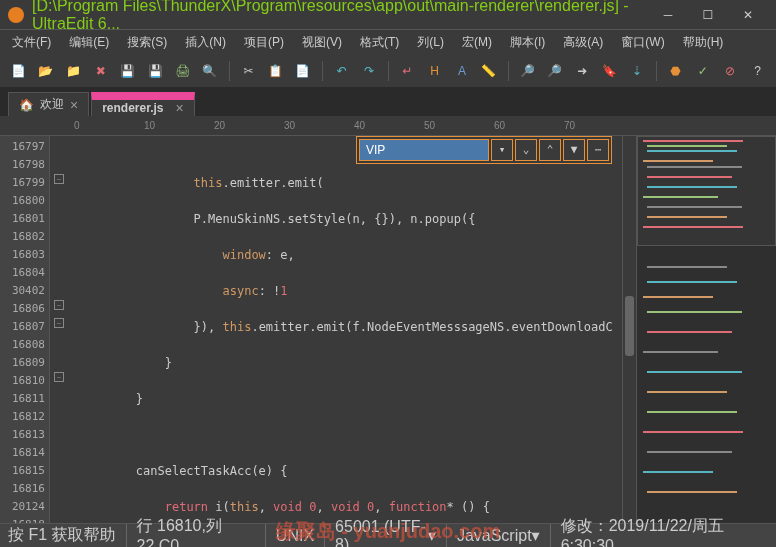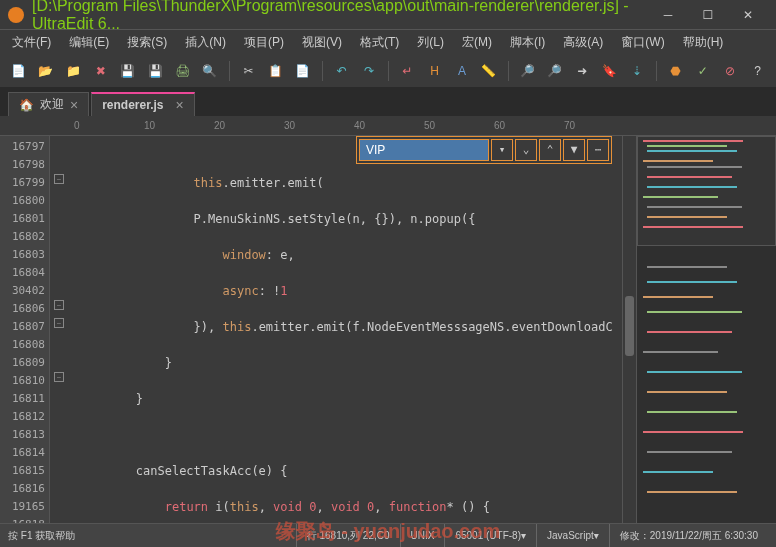--- a/index.html
+++ b/index.html
@@ -8,39 +8,39 @@
 .titlebar .icon { width: 16px; height: 16px; background: #e67e22; border-radius: 50%; margin-right: 8px; }
 .titlebar .title { flex: 1; color: #84cc16; font-size: 16px; }
 .winbtn { width: 40px; height: 28px; display: flex; align-items: center; justify-content: center; color: #ccc; cursor: pointer; }
 .menubar { height: 24px; background: #3a3a3a; display: flex; align-items: center; padding: 0 4px; gap: 2px; }
 .menuitem { padding: 3px 8px; color: #ccc; cursor: pointer; font-size: 12px; }
 .toolbar { height: 34px; background: #3a3a3a; border-bottom: 1px solid #2a2a2a; display: flex; align-items: center; padding: 0 8px; gap: 6px; }
 .toolbtn { width: 22px; height: 22px; display: flex; align-items: center; justify-content: center; cursor: pointer; color: #ccc; }
 .toolsep { width: 1px; height: 20px; background: #555; margin: 0 2px; }
 .tabbar { height: 28px; background: #2a2a2a; display: flex; align-items: flex-end; padding-left: 8px; }
 .tab { height: 24px; padding: 0 10px; background: #3a3a3a; border: 1px solid #555; border-bottom: none; display: flex; align-items: center; gap: 6px; margin-right: 2px; cursor: pointer; font-size: 12px; }
-.tab.active { background: #3a3a3a; border-top: 2px solid #ec4899; gap: 12px; }
+.tab.active { background: #3a3a3a; border-top: 8px solid #ec4899; gap: 12px; }
 .tabclose { color: #999; font-size: 14px; cursor: pointer; }
 .editarea { display: flex; height: 440px; background: #3a3a3a; }
 .ruler { height: 20px; background: #3a3a3a; border-bottom: 1px solid #555; color: #888; font-size: 10px; position: relative; padding-left: 74px; display: flex; align-items: center; }
 .ruler span { position: absolute; }
 .gutter { width: 50px; background: #444; border-right: 1px solid #555; text-align: right; padding: 2px 4px 0 0; color: #aaa; font-family: Consolas, monospace; font-size: 11px; line-height: 18px; }
 .foldcol { width: 24px; background: #3a3a3a; position: relative; }
 .foldbox { position: absolute; left: 4px; width: 10px; height: 10px; border: 1px solid #888; display: flex; align-items: center; justify-content: center; font-size: 8px; color: #888; cursor: pointer; }
 .code { flex: 1; font-family: Consolas, monospace; font-size: 12px; line-height: 18px; padding: 2px 4px; white-space: pre; overflow: hidden; position: relative; }
 .code .line { height: 18px; }
 .kw { color: #d19a66; }
 .kw2 { color: #e06c75; }
 .num { color: #e06c75; }
 .findbar { position: absolute; top: 0; right: 10px; height: 28px; background: #3a3a3a; border: 1px solid #e69138; display: flex; align-items: center; padding: 2px; gap: 2px; z-index: 10; }
 .findinput { width: 130px; height: 22px; background: #3a3a3a; border: 1px solid #e69138; color: #ccc; padding: 0 6px; font-size: 12px; }
 .findinput::selection { background: #4a78a8; }
 .findbtn { width: 22px; height: 22px; border: 1px solid #e69138; display: flex; align-items: center; justify-content: center; color: #ccc; cursor: pointer; font-size: 11px; }
 .minimap { width: 140px; background: #2f2f2f; border-left: 1px solid #555; position: relative; overflow: hidden; }
-.statusbar { position: absolute; bottom: 0; left: 0; right: 0; height: 24px; background: #444; border-top: 1px solid #555; display: flex; align-items: center; padding: 0 8px; font-size: 10px; color: #ccc; }
+.statusbar { position: absolute; bottom: 0; left: 0; right: 0; height: 24px; background: #444; border-top: 1px solid #555; display: flex; align-items: center; padding: 0 8px; font-size: 16px; color: #ccc; }
 .statusseg { padding: 0 10px; border-left: 1px solid #666; height: 100%; display: flex; align-items: center; }
 .statusbar .first { border: none; flex: 0 0 auto; padding-left: 0; }
 .watermark { position: absolute; bottom: 2px; left: 50%; transform: translateX(-50%); font-size: 20px; font-weight: bold; color: rgba(200,80,60,0.75); z-index: 20; white-space: nowrap; }
 .scrollv { width: 14px; background: #3a3a3a; border-left: 1px solid #555; position: relative; }
 .thumb { position: absolute; left: 2px; right: 2px; top: 160px; height: 60px; background: #666; border-radius: 3px; }
 </style>
 </head>
 <body>
 
 <div class="titlebar">
@@ -139,21 +139,21 @@
       <div>16807</div>
       <div>16808</div>
     <div>16809</div>
       <div>16810</div>
       <div>16811</div>
     <div>16812</div>
       <div>16813</div>
       <div>16814</div>
     <div>16815</div>
       <div>16816</div>
-      <div>19165</div>
+      <div>20124</div>
     <div>16818</div>
   </div>
   <div class="foldcol">
     <div class="foldbox" style="top:38px">−</div>
     <div class="foldbox" style="top:164px">−</div>
     <div class="foldbox" style="top:182px">−</div>
     <div class="foldbox" style="top:236px">−</div>
   </div>
   <div class="code">
     <div class="findbar">

